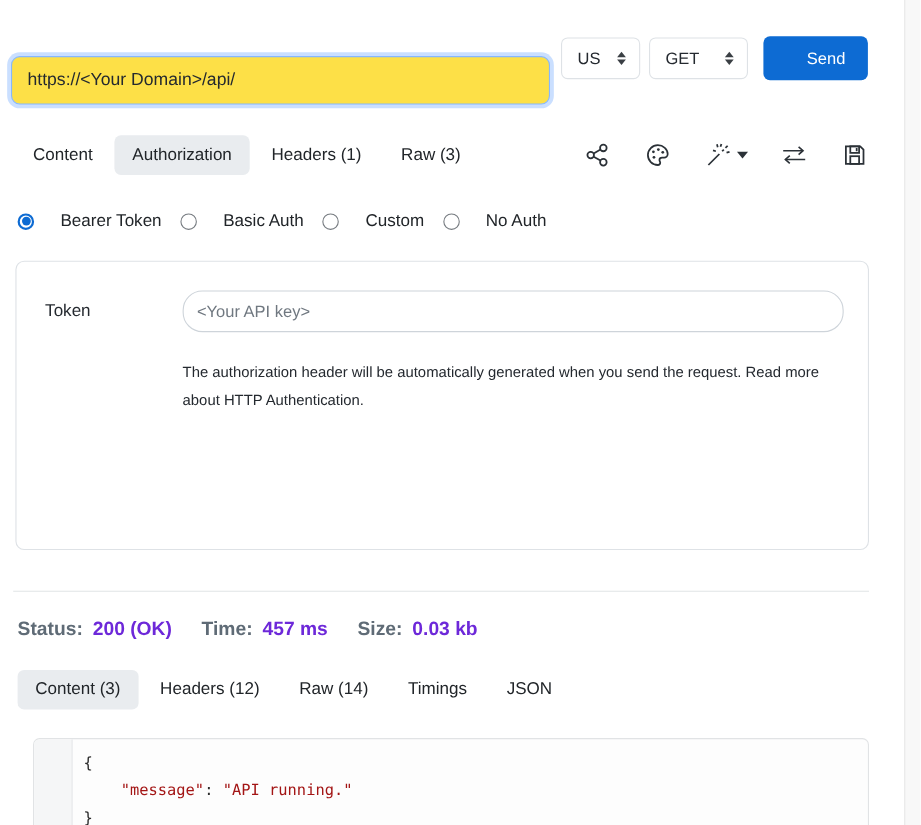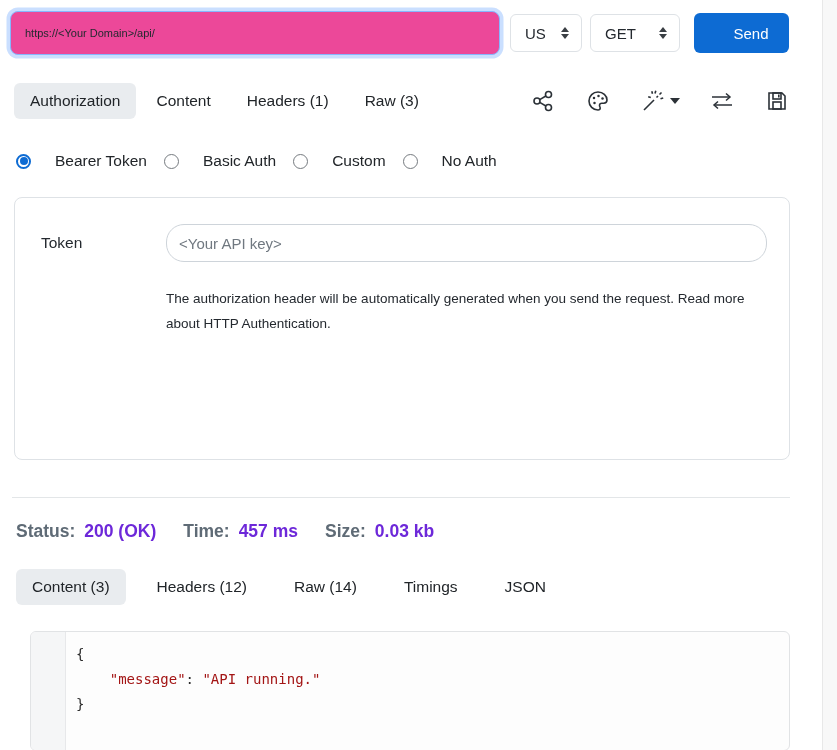--- a/index.html
+++ b/index.html
@@ -3,22 +3,22 @@
 <meta charset="utf-8">
 <style>
   * { margin:0; padding:0; box-sizing:border-box; }
   html,body { width:837px; height:750px; overflow:hidden; background:#fff;
     font-family:"Liberation Sans","DejaVu Sans",sans-serif; color:#212529; }
   .app { position:relative; width:837px; height:750px; }
 
   
   .request-bar { display:flex; align-items:center; padding:11px 0 0 10px; }
   .url-input { width:490px; height:44px; border:1px solid #86b7fe; border-radius:8px;
-    box-shadow:0 0 0 3.5px rgba(13,110,253,.22); padding:0 14px; font-size:11px;
-    color:#24292f; outline:none; font-family:inherit; background:#ec4899; }
+    box-shadow:0 0 0 3.5px rgba(13,110,253,.22); padding:0 14px; font-size:16px;
+    color:#24292f; outline:none; font-family:inherit; background:#fde047;margin-top:40px; }
   .select { height:38px; background:#fff; border:1px solid #dee2e6; border-radius:6px;
     display:flex; align-items:center; justify-content:space-between; padding:0 12px 0 14px;
     font-size:15px; color:#24292f; cursor:pointer; }
   .select.method { width:90px; margin-left:8px; }
   .select.region { width:72px; margin-left:10px; }
   .updown { display:flex; flex-direction:column; gap:2px; margin-left:8px; }
   .updown i { width:0; height:0; border-left:4px solid transparent; border-right:4px solid transparent; display:block; }
   .updown .up { border-bottom:5px solid #3a3f44; }
   .updown .dn { border-top:5px solid #3a3f44; }
   .send-btn { width:95px; height:40px; margin-left:14px; background:#0d6bd3; color:#fff;
@@ -54,21 +54,21 @@
 
   .divider { border:none; border-top:1px solid #e3e6e8; margin:37px 47px 0 12px; }
 
   
   .status-row { display:flex; align-items:center; margin:23px 0 0 16px; font-size:17.5px; font-weight:600; }
   .status-row .lbl { color:#5f6b76; margin-right:9px; }
   .status-row .val { color:#6d28d9; }
   .status-row .gap { width:27px; flex:none; }
 
   
-  .resp-tabs { display:flex; align-items:center; margin:27px 0 0 16px;gap:11px; }
+  .resp-tabs { display:flex; align-items:center; margin:27px 0 0 16px; }
 
   
   .code-block { margin:26px 47px 0 30px; border:1px solid #e1e3e5; border-radius:6px;
     background:#fdfdfd; display:flex; height:120px; overflow:hidden; }
   .code-gutter { width:35px; background:#f5f6f7; border-right:1px solid #e7e8ea; flex:none; }
   .code-pre { font-family:"DejaVu Sans Mono","Liberation Mono",monospace; font-size:14px;
     line-height:25px; padding:10px 0 0 10px; white-space:pre; color:#2b2b2b; }
   .tok-str { color:#a31515; }
 
   
@@ -93,22 +93,22 @@
       <span>GET</span>
       <span class="updown">
           <i class="up"></i>
           <i class="dn"></i>
         </span>
     </div>
     <button class="send-btn">Send</button>
   </div>
 
   <div class="tabs-row">
+    <div class="tab">Content</div>
     <div class="tab active">Authorization</div>
-    <div class="tab">Content</div>
     <div class="tab">Headers (1)</div>
     <div class="tab">Raw (3)</div>
 
     <div class="icon-group">
       <span class="icon-btn">
         <svg width="24" height="24" viewBox="0 0 24 24" fill="none" stroke="#2b3137" stroke-width="1.6">
           <circle cx="6" cy="12" r="3"></circle>
             <circle cx="17.5" cy="5.5" r="3"></circle>
             <circle cx="17.5" cy="18.5" r="3"></circle>
           <line x1="8.7" y1="10.6" x2="14.9" y2="7"></line>

